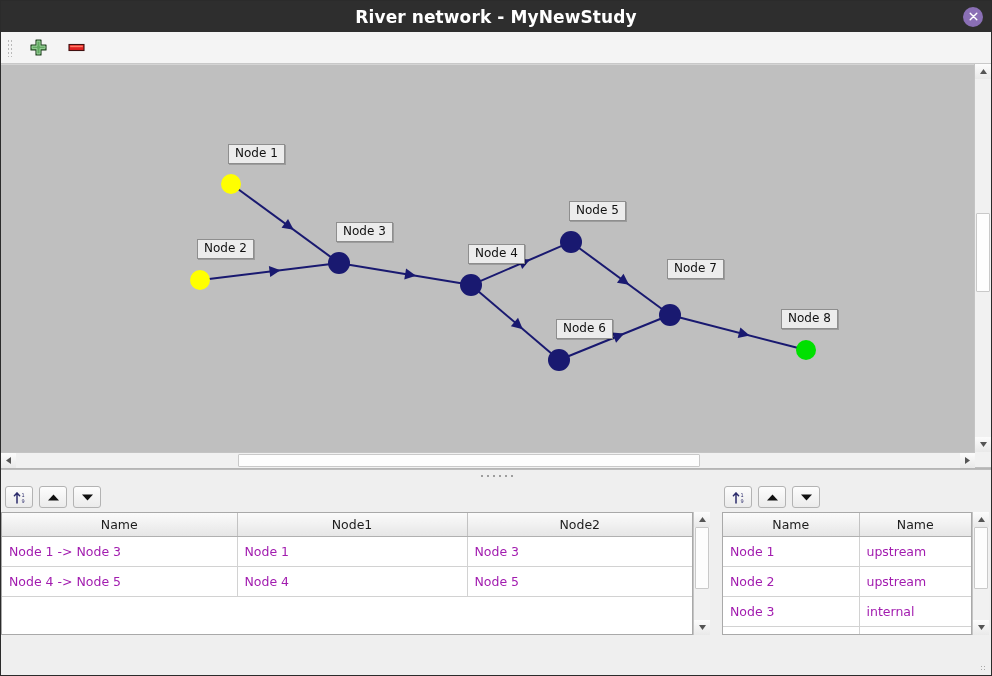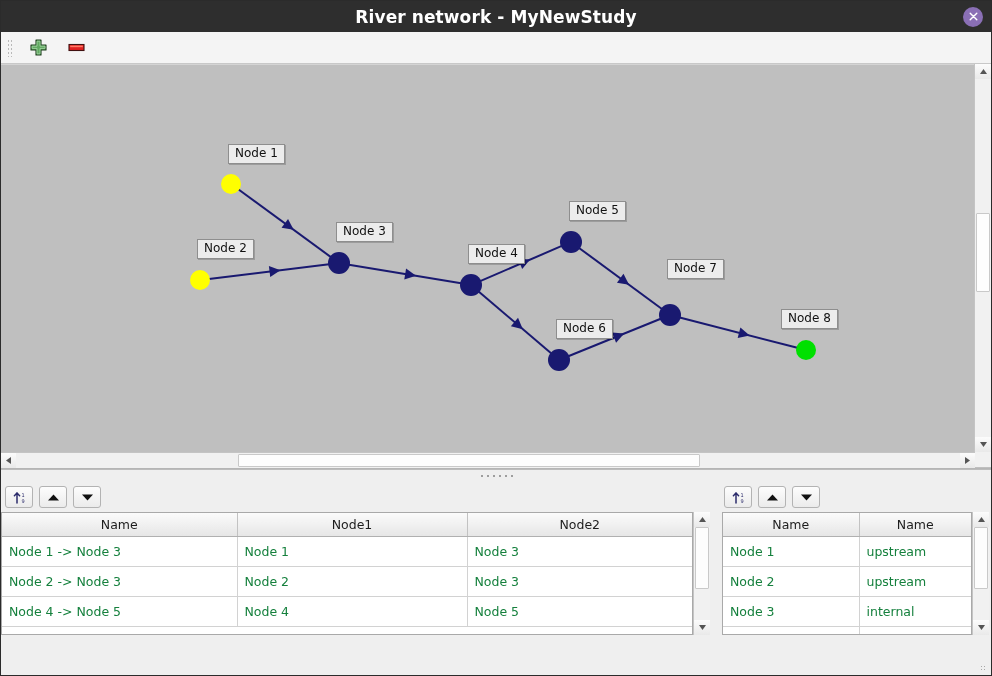--- a/index.html
+++ b/index.html
@@ -122,21 +122,21 @@
   table.grid{border-collapse:collapse;table-layout:fixed;width:100%;}
   table.grid th{
     background:linear-gradient(#fbfbfb,#e6e6e6);
     border-right:1px solid #c2c2c2;border-bottom:1px solid #b0b0b0;
     font-weight:normal;font-size:12.5px;color:#1d1d1d;
     height:23px;padding:0;text-align:center;
   }
   table.grid th:last-child{border-right:none;text-align:center;}
   table.grid td{
     border-right:1px solid #d2d2d2;border-bottom:1px solid #d2d2d2;
-    height:29px;padding:0 0 0 7px;font-size:12.5px;color:#15803d;
+    height:29px;padding:0 0 0 7px;font-size:12.5px;color:#a21caf;
     background:#ffffff;overflow:hidden;white-space:nowrap;
   }
   table.grid td:last-child{border-right:none;}
   .tbl-scroll{flex:1 1 auto;overflow:hidden;position:relative;}
   .tbl-vsb{
     width:16px;flex:0 0 16px;background:#f1f1f1;
     border-left:1px solid #c4c4c4;display:flex;flex-direction:column;
   }
   .tbl-foot{flex:0 0 auto;height:40px;background:#efefef;position:relative;}
   .foot-grip{
@@ -291,25 +291,20 @@
                     <th>Node2</th>
                   </tr>
                 </thead>
               <tbody id="branch-body">
                   <tr>
                     <td>Node 1 -&gt; Node 3</td>
                     <td>Node 1</td>
                     <td>Node 3</td>
                   </tr>
                   <tr>
-                    <td>Node 2 -&gt; Node 3</td>
-                    <td>Node 2</td>
-                    <td>Node 3</td>
-                  </tr>
-                  <tr>
                     <td>Node 4 -&gt; Node 5</td>
                     <td>Node 4</td>
                     <td>Node 5</td>
                   </tr>
                 </tbody>
             </table>
           </div>
         </div>
         <div class="tbl-vsb">
           <div class="sb-btn">

